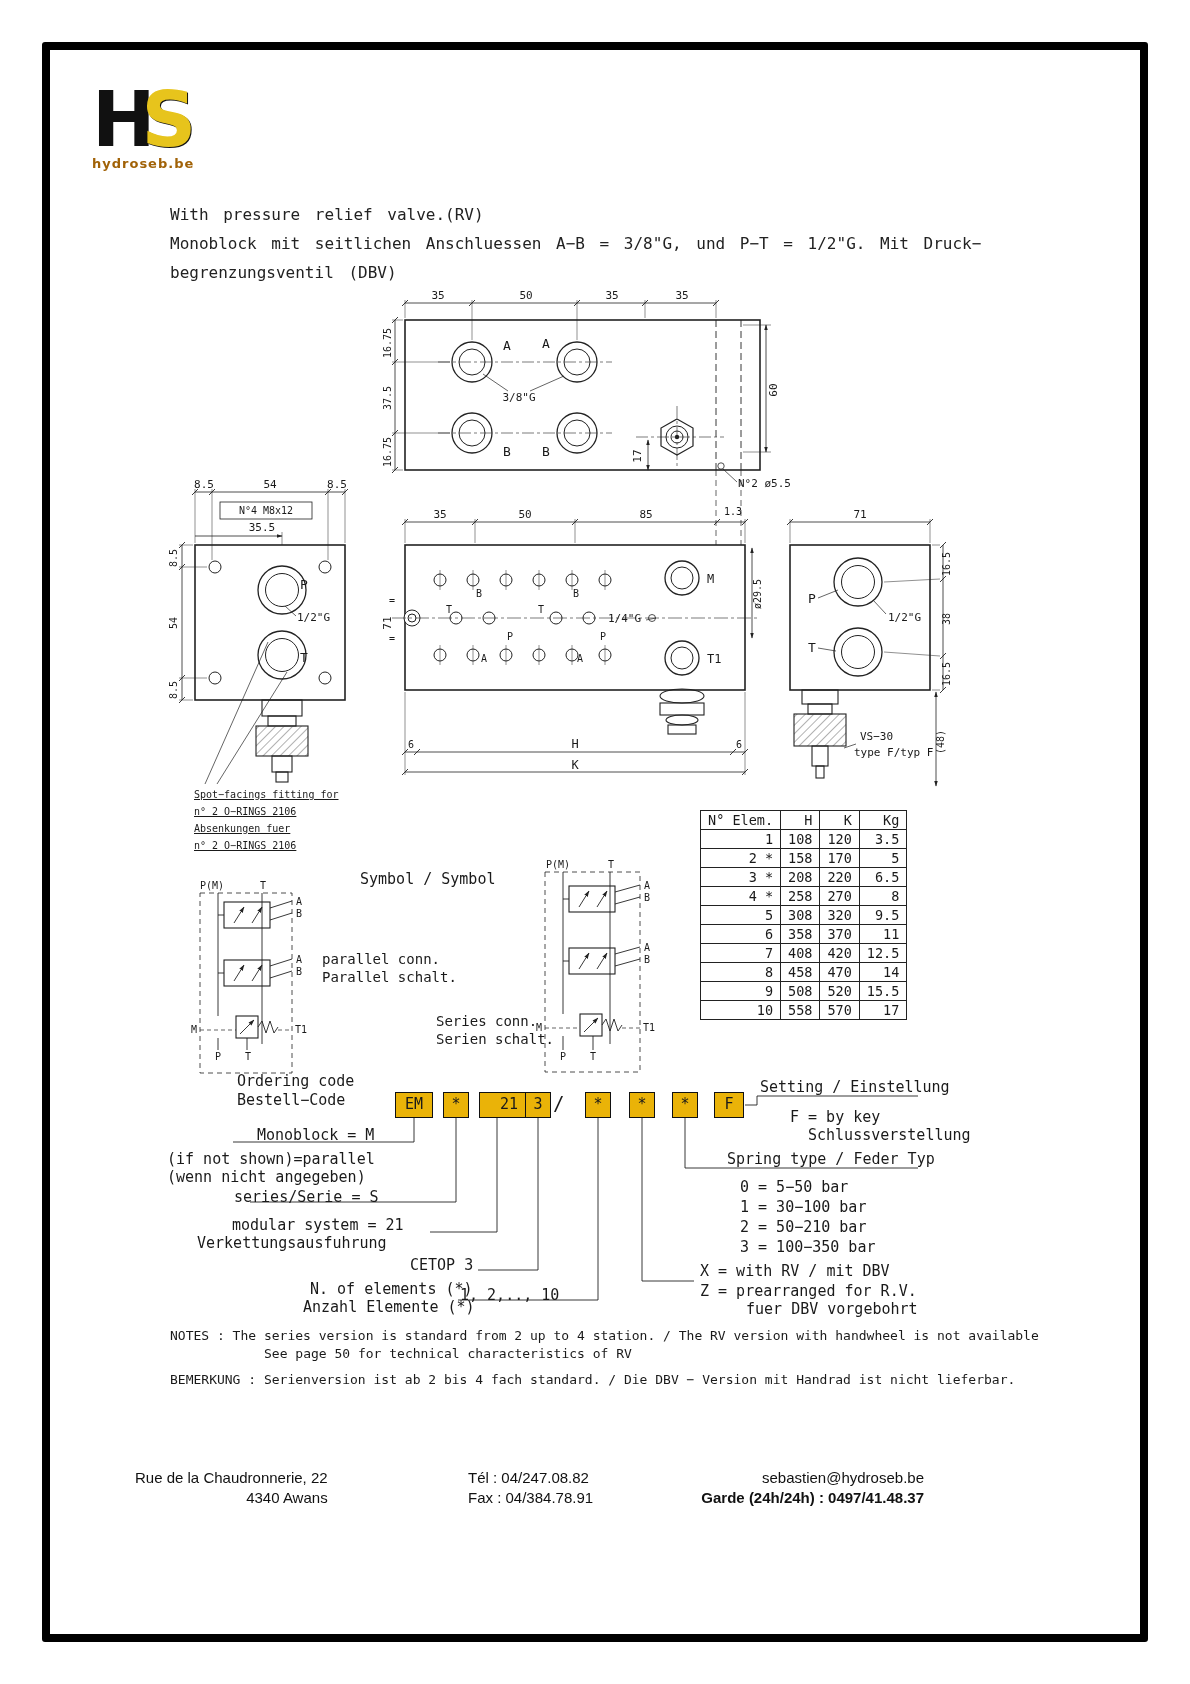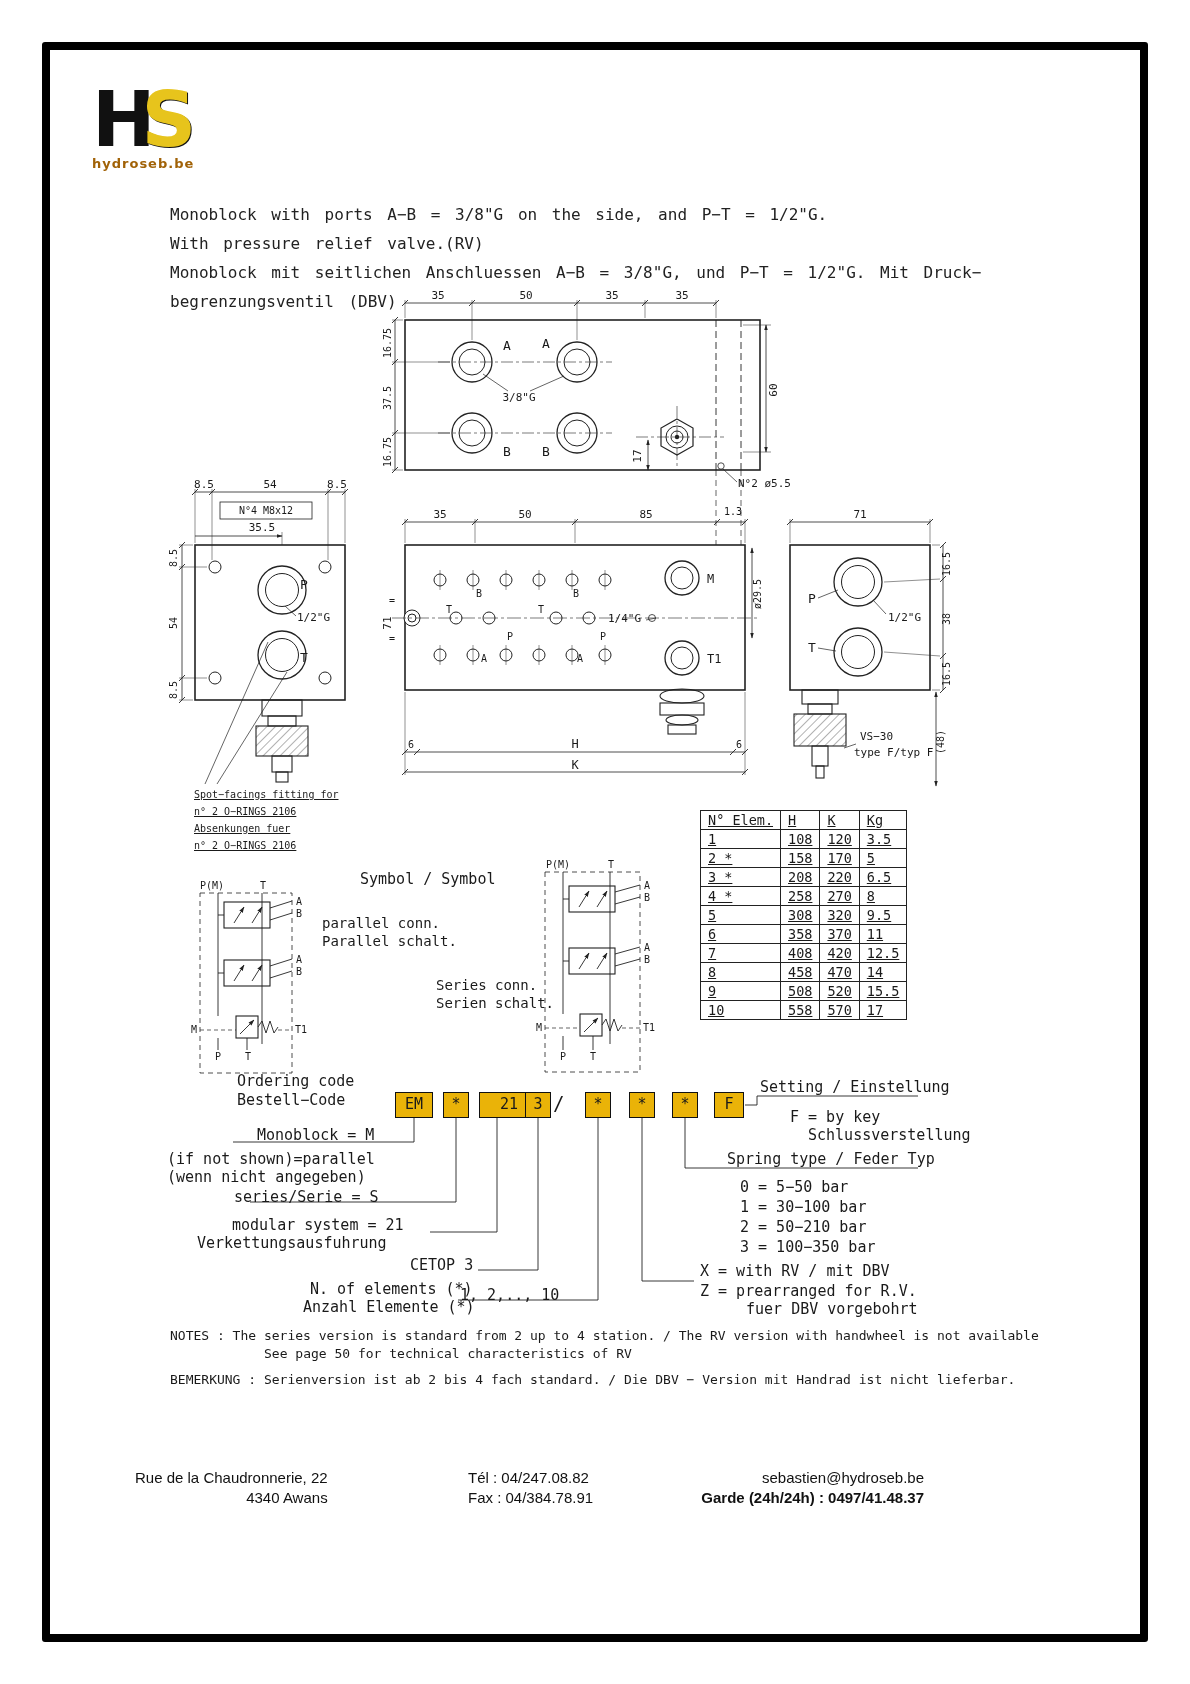--- a/index.html
+++ b/index.html
@@ -21,25 +21,25 @@
            word-spacing:5px; white-space:nowrap; color:#222; }
   
   .drawing-svg { position:absolute; left:0; top:0; width:1190px; height:1684px; pointer-events:none; }
   svg text { font-family:"DejaVu Sans Mono",monospace; fill:#1a1a1a; }
   .t10 { font-size:10px; } .t11 { font-size:11px; } .t12 { font-size:12px; } .t13 { font-size:13px; }
   
   .spot-note { position:absolute; left:194px; top:786px; font-size:10px; line-height:17px; }
   .spot-note div { text-decoration:underline; white-space:nowrap; }
   
   .sym-title { position:absolute; left:360px; top:870px; font-size:15px; white-space:nowrap; }
-  .sym-cap  { position:absolute; font-size:14px; line-height:18px; white-space:nowrap; }
+  .sym-cap  { position:absolute; font-size:14px; line-height:18px; white-space:nowrap;margin-top:36px; }
   
   .spec-table { position:absolute; left:700px; top:810px; border-collapse:collapse; font-size:13.5px; }
-  .spec-table th,.spec-table td { border:1.2px solid #222; text-align:left; padding:1px 7px;
-                                  height:14px; font-weight:normal; white-space:nowrap;text-decoration:underline; }
+  .spec-table th,.spec-table td { border:1.2px solid #222; text-align:right; padding:1px 7px;
+                                  height:14px; font-weight:normal; white-space:nowrap; }
   
   .code-box { position:absolute; top:1092px; height:26px; border:1.5px solid #111;
               text-align:center; line-height:23px; font-size:15px; background:#eab308; }
   .code-slash { position:absolute; left:553px; top:1092px; font-size:19px; }
   .ml { position:absolute; font-size:15px; white-space:nowrap; }
   .nt { position:absolute; font-size:13px; white-space:nowrap; }
   
   .footer-col { position:absolute; top:1468px; font-family:"Liberation Sans",sans-serif;
                 font-size:15px; line-height:20px; color:#111; white-space:nowrap; }
   .bold { font-weight:bold; }
@@ -49,21 +49,20 @@
 
 <div class="page">
   <div class="frame"></div>
 
   <div class="logo">
     <div class="logo-letters"><span class="logo-h">H</span><span class="logo-s">S</span></div>
     <div class="logo-site">hydroseb.be</div>
   </div>
 
   <div class="intro">
-    <div>Monoblock with ports A−B = 3/8"G on the side, and P−T = 1/2"G.</div>
     <div>With pressure relief valve.(RV)</div>
     <div>Monoblock mit seitlichen Anschluessen A−B = 3/8"G, und P−T = 1/2"G. Mit Druck−</div>
     <div>begrenzungsventil (DBV)</div>
   </div>
 
   <svg class="drawing-svg" viewBox="0 0 1190 1684">
     <defs>
       <marker id="ar" viewBox="0 0 10 10" markerWidth="7" markerHeight="7" refX="9" refY="5" orient="auto-start-reverse">
         <path d="M0,1.8 L10,5 L0,8.2 z" fill="#222"></path>
       </marker>

